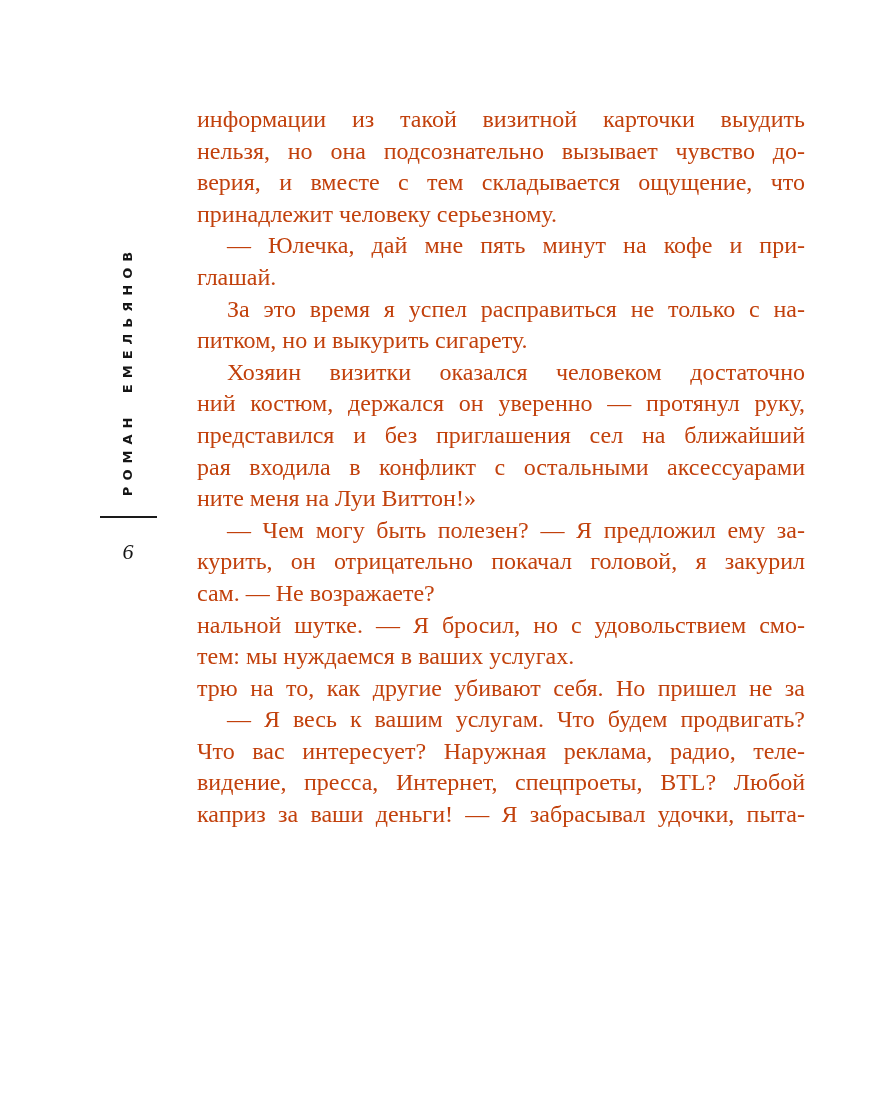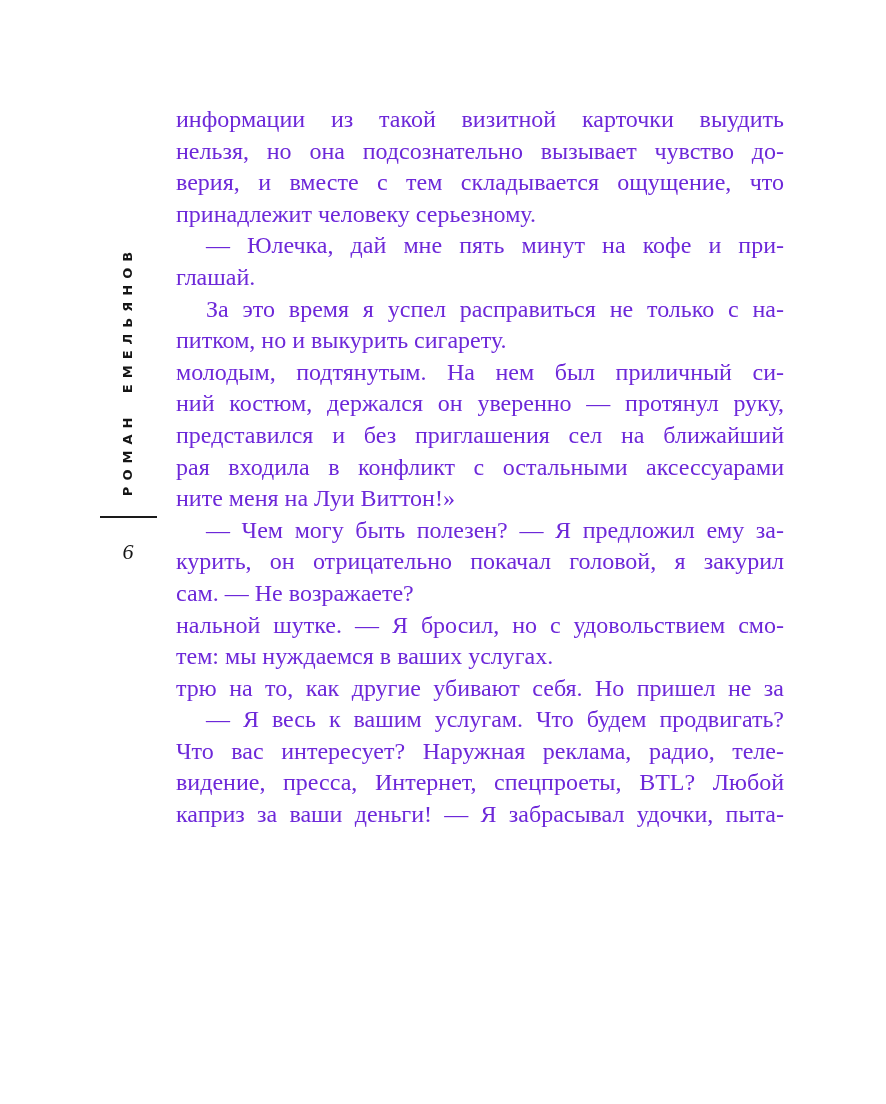--- a/index.html
+++ b/index.html
@@ -48,26 +48,26 @@
     top: 552px;
     transform: translate(-50%, -50%);
     font-family: "Liberation Serif", serif;
     font-style: italic;
     font-size: 22px;
     color: #151515;
   }
   
   .text-block {
     position: absolute;
-    left: 176px;
+    left: 197px;
     top: 104px;
     width: 608px;
     font-size: 24px;
     line-height: 31.6px;
-    color: #6d28d9;
+    color: #c2410c;
   }
   .line {
     text-align: justify;
     text-align-last: justify;
   }
   .line.left {
     text-align: left;
     text-align-last: left;
   }
   .line.indent {
@@ -87,21 +87,21 @@
 
   <div class="text-block">
       <div class="line">информации из такой визитной карточки выудить</div>
       <div class="line">нельзя, но она подсознательно вызывает чувство до-</div>
       <div class="line">верия, и вместе с тем складывается ощущение, что</div>
       <div class="line left">принадлежит человеку серьезному.</div>
       <div class="line indent">— Юлечка, дай мне пять минут на кофе и при-</div>
       <div class="line left">глашай.</div>
       <div class="line indent">За это время я успел расправиться не только с на-</div>
       <div class="line left">питком, но и выкурить сигарету.</div>
-      <div class="line">молодым, подтянутым. На нем был приличный си-</div>
+      <div class="line indent">Хозяин визитки оказался человеком достаточно</div>
       <div class="line">ний костюм, держался он уверенно — протянул руку,</div>
       <div class="line">представился и без приглашения сел на ближайший</div>
       <div class="line">рая входила в конфликт с остальными аксессуарами</div>
       <div class="line left">ните меня на Луи Виттон!»</div>
       <div class="line indent">— Чем могу быть полезен? — Я предложил ему за-</div>
       <div class="line">курить, он отрицательно покачал головой, я закурил</div>
       <div class="line left">сам. — Не возражаете?</div>
       <div class="line">нальной шутке. — Я бросил, но с удовольствием смо-</div>
       <div class="line left">тем: мы нуждаемся в ваших услугах.</div>
       <div class="line">трю на то, как другие убивают себя. Но пришел не за</div>

